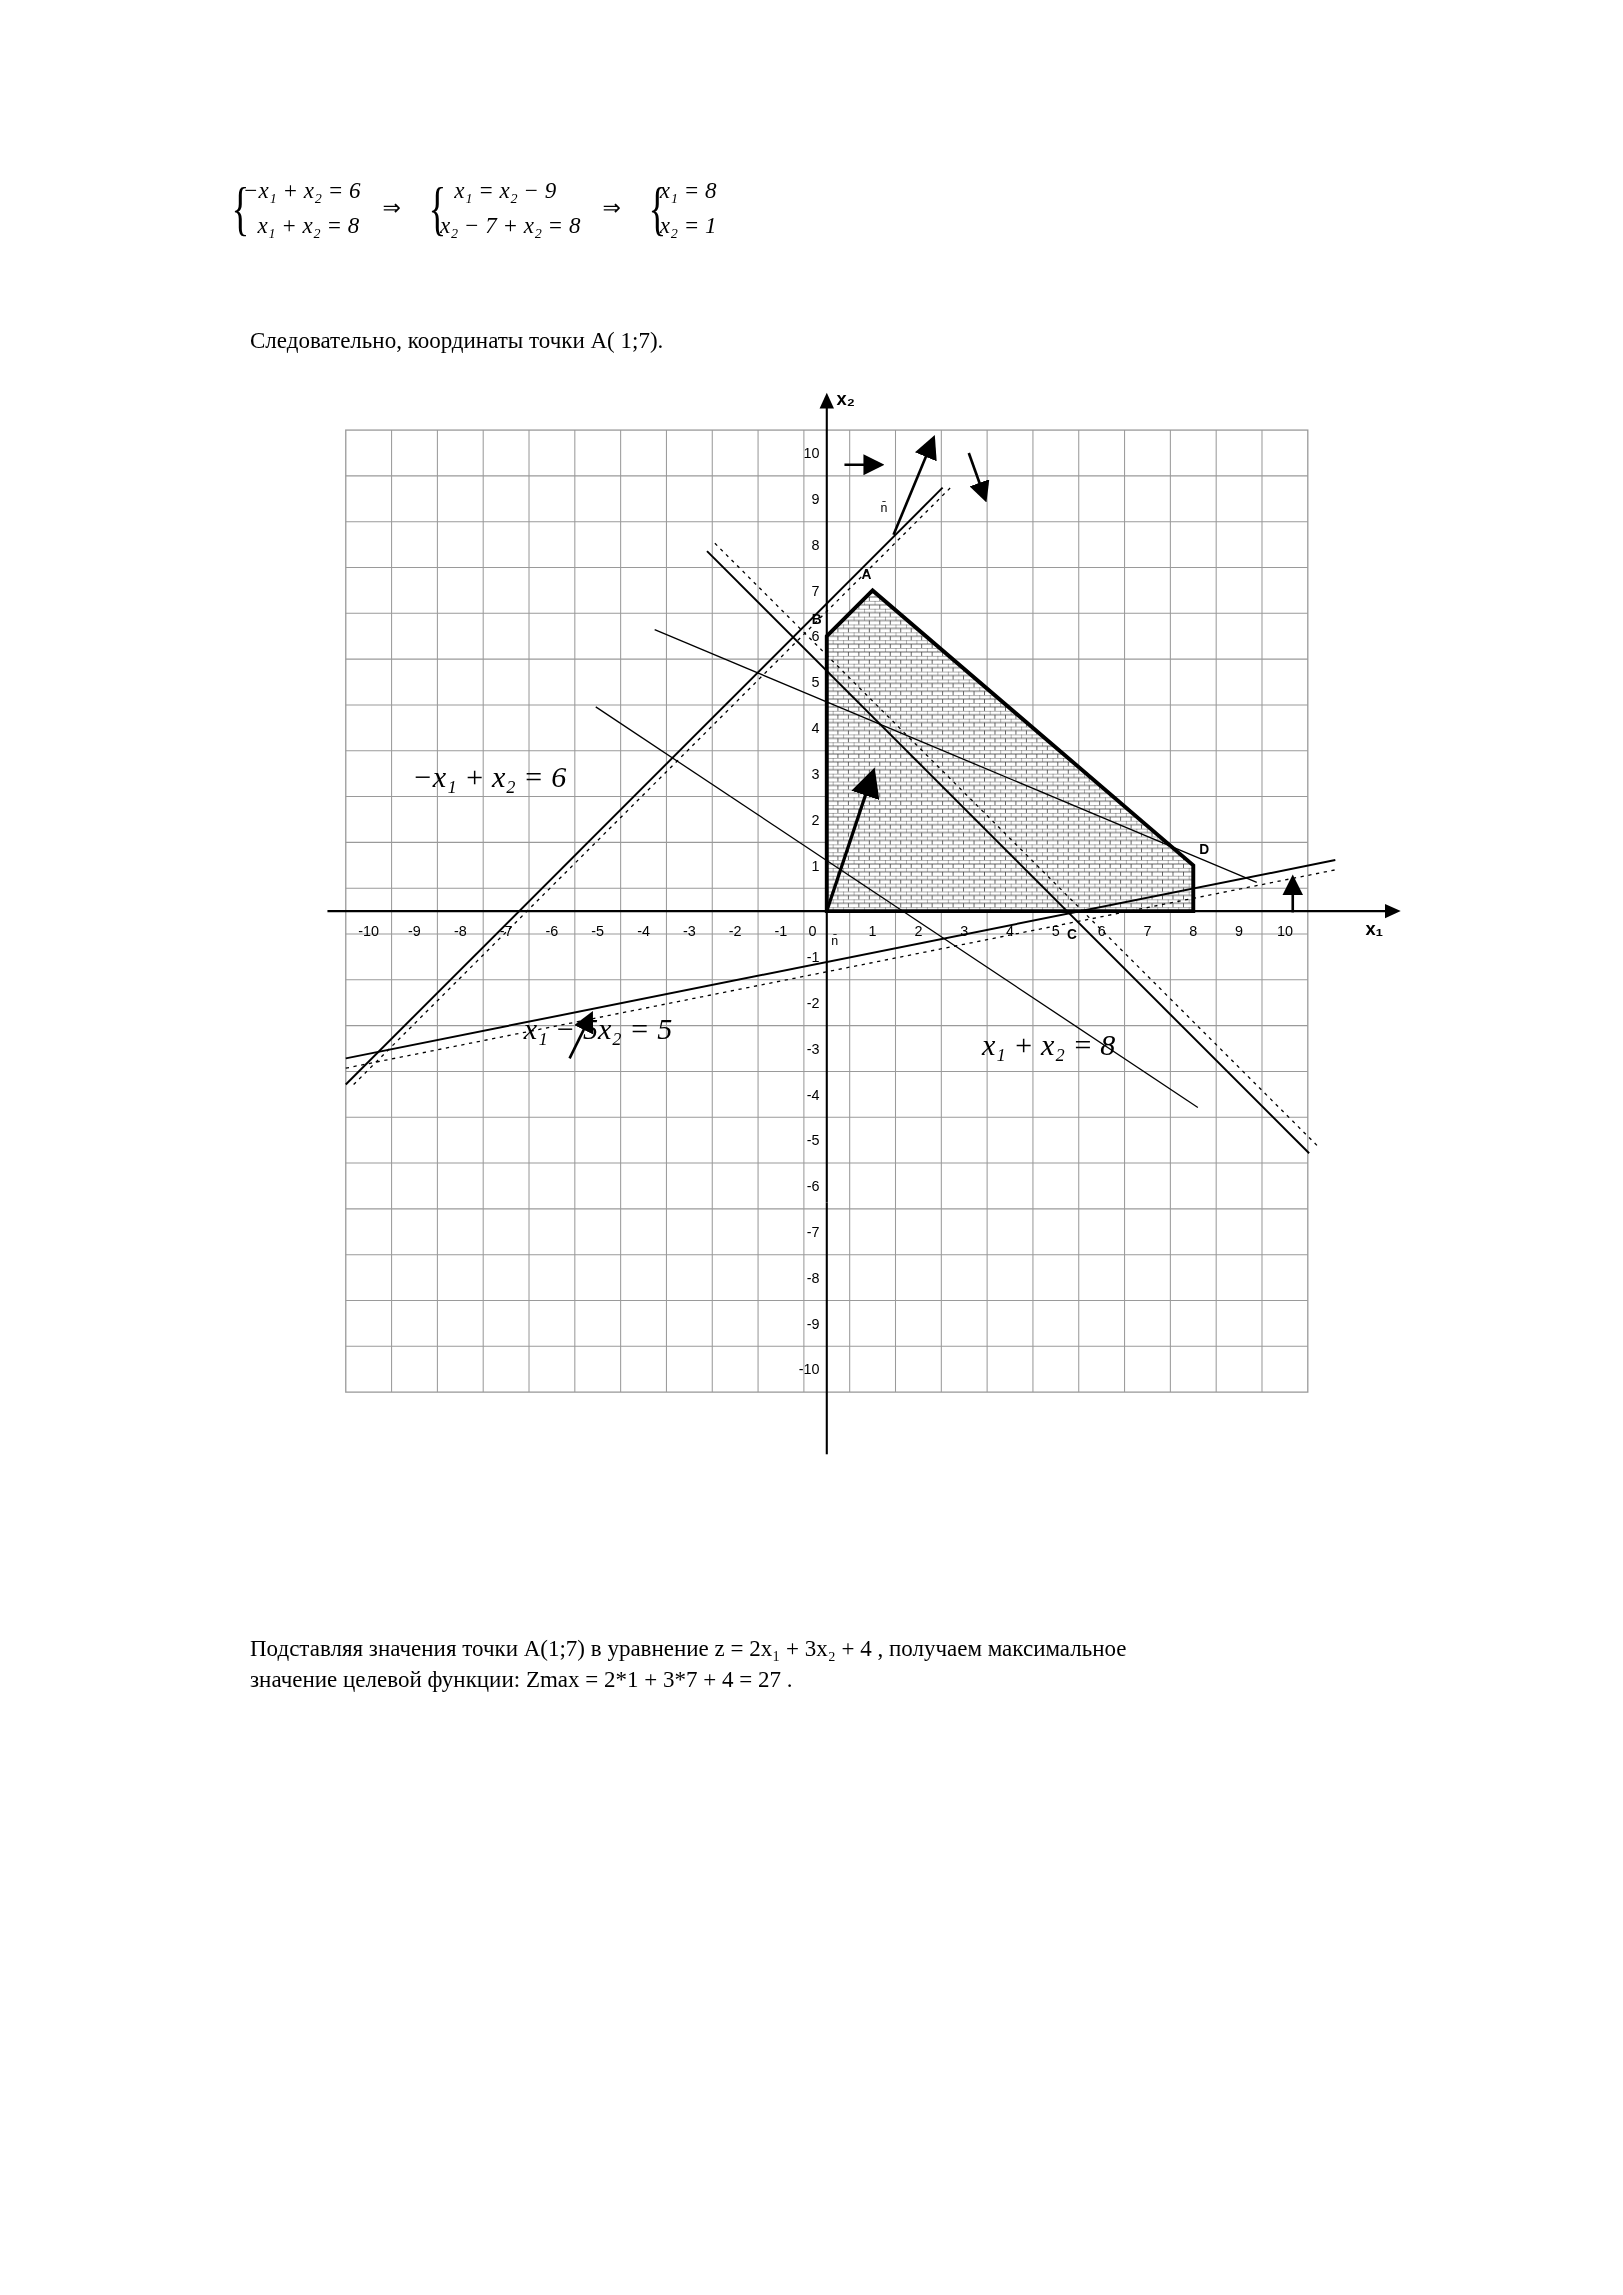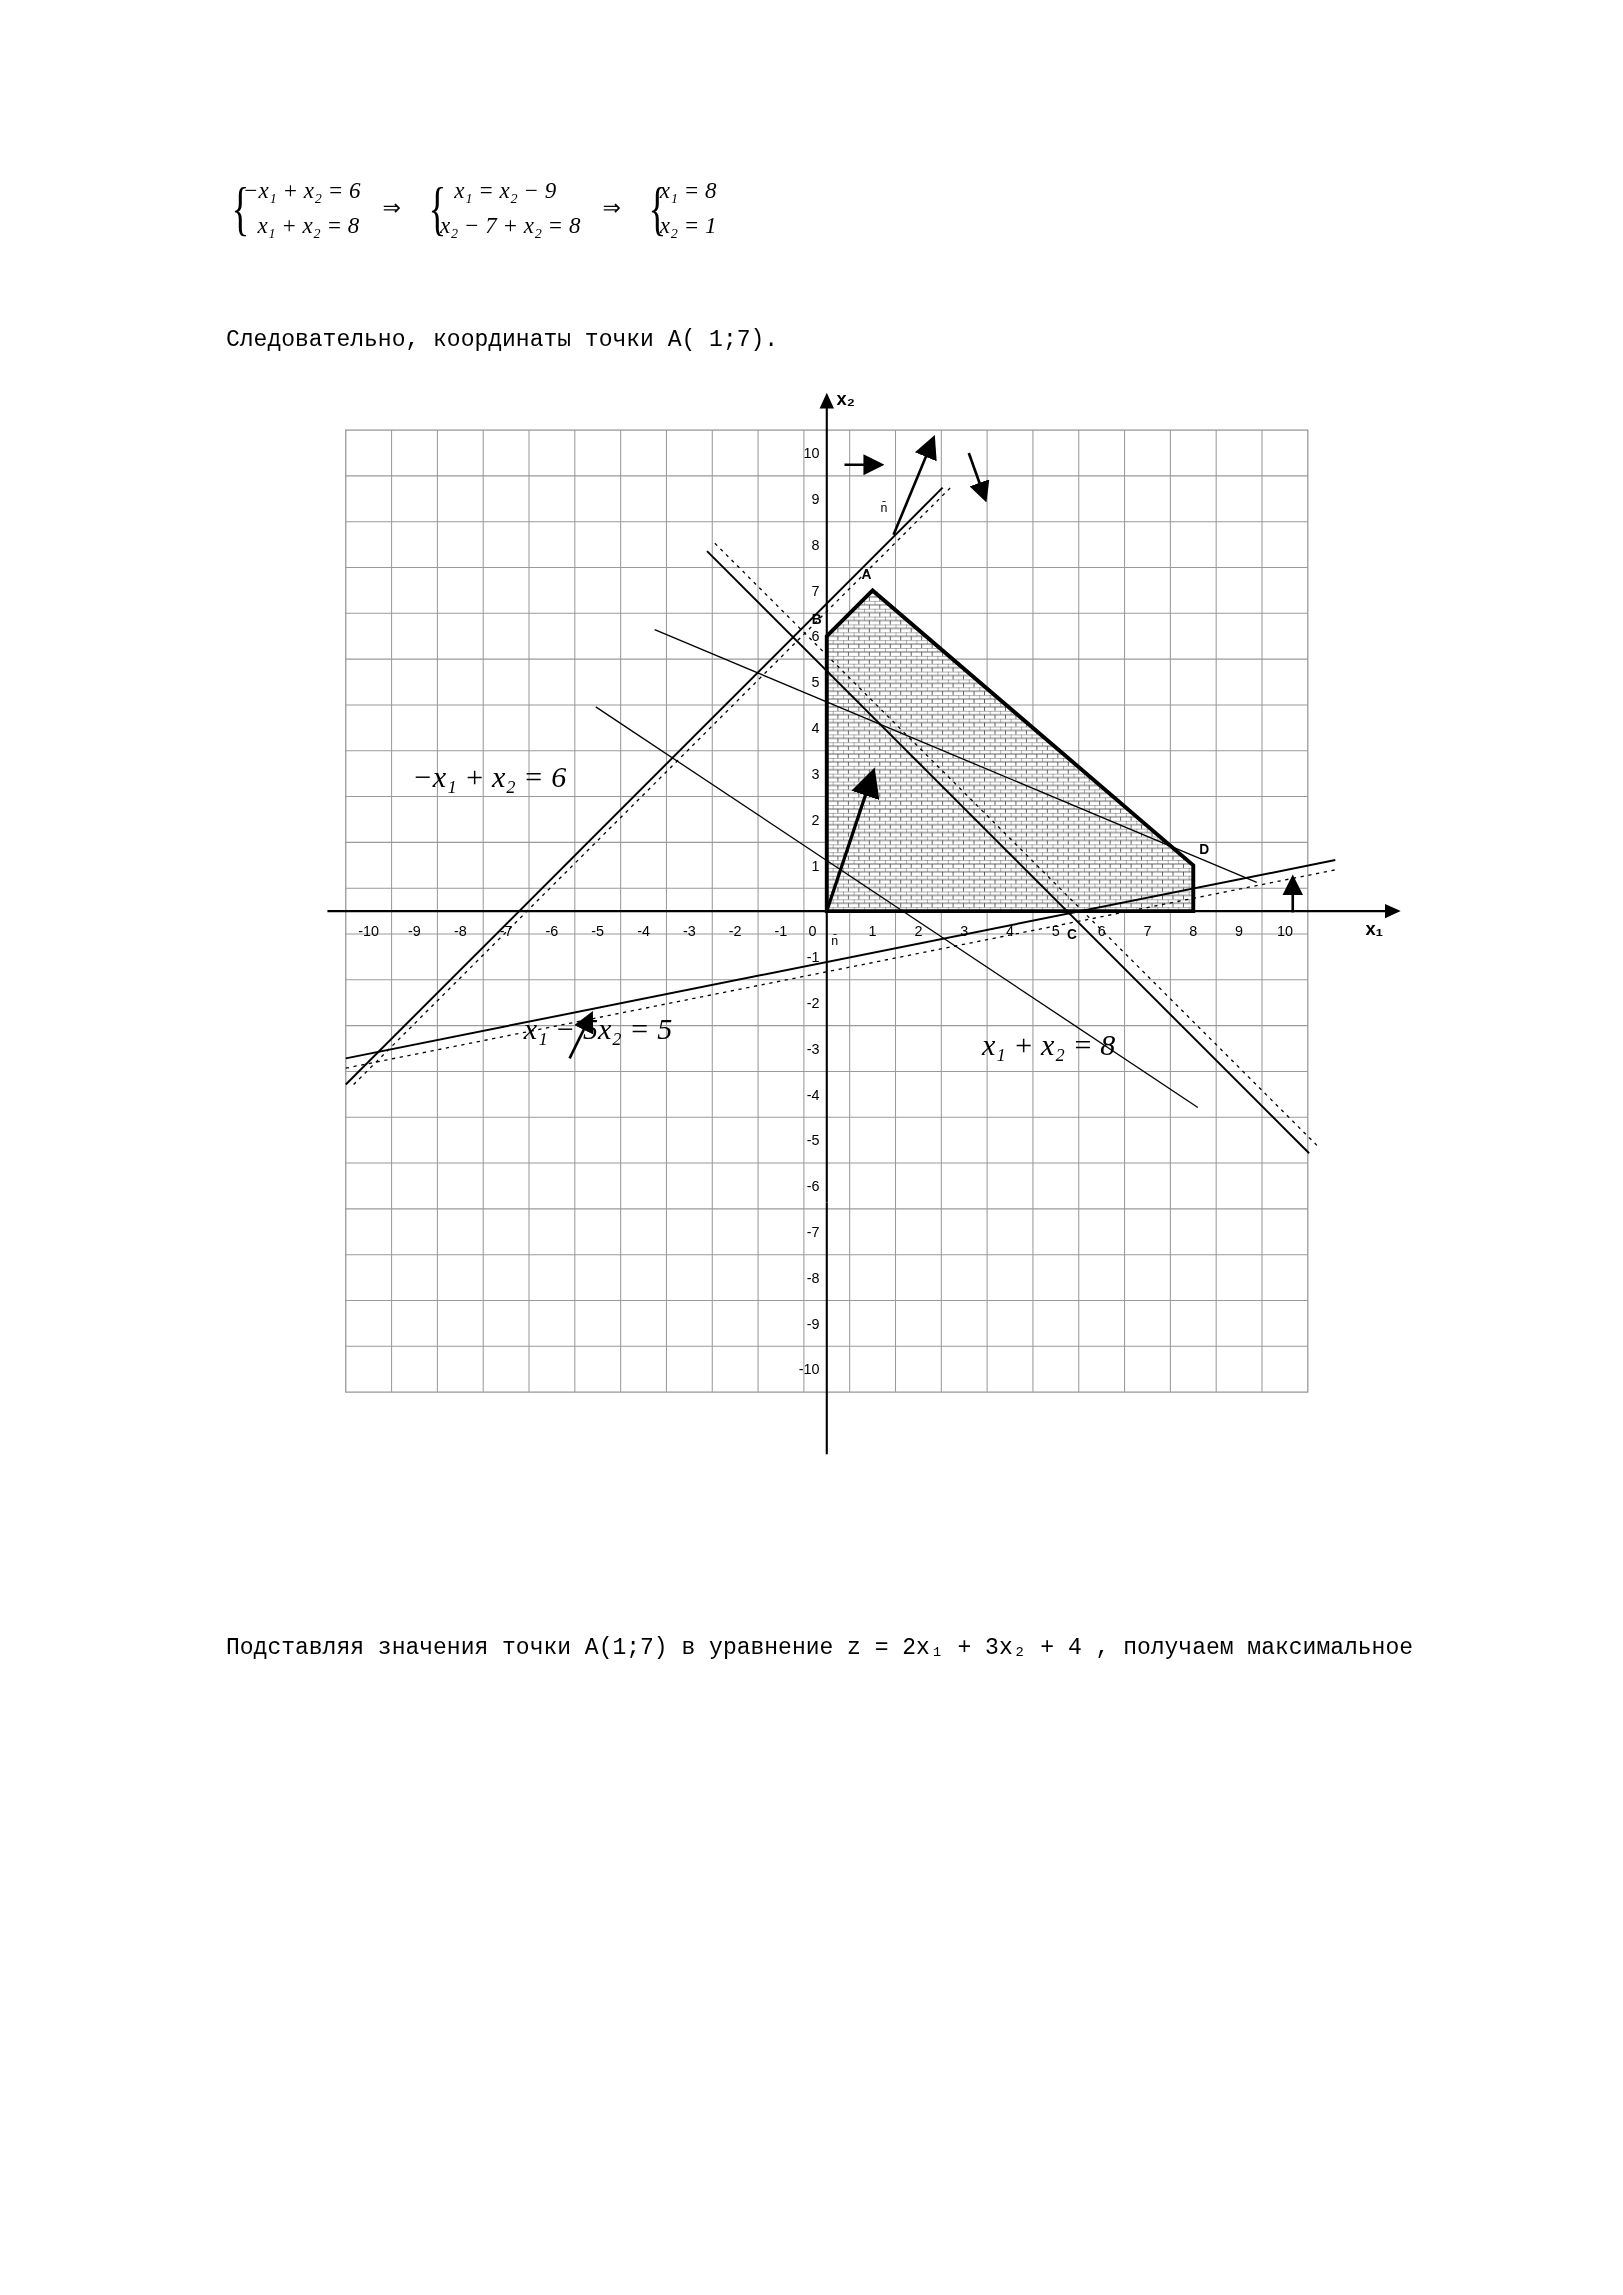--- a/index.html
+++ b/index.html
@@ -65,21 +65,22 @@
   }
   .sys-wrap {
     display: flex;
     align-items: center;
   }
 
   .para {
     position: absolute;
     font-size: 23px;
     line-height: 31px;
-    font-family: Liberation Mono, monospace;
+    font-family: Liberation Serif, serif;
+    margin-left: 24px;
   }
   .para-1 { left: 226px; top: 302px; width: 916px; }
   .para-2 { left: 226px; top: 1633px; width: 1197px; }
   .para-2 .ln { display: block; }
 
   
   .chart-area {
     position: absolute;
     left: 288px;
     top: 381px;
@@ -306,16 +307,17 @@
       <text class="lbl-pt" x="1392" y="722">D</text>
 
       <text class="eq-lbl" x="190" y="620">−x₁ + x₂ = 6</text>
       <text class="eq-lbl" x="360" y="1005">x₁ − 5x₂ = 5</text>
       <text class="eq-lbl" x="1060" y="1030">x₁ + x₂ = 8</text>
     </svg>
   </div>
 
   <div class="para para-2">
     <span class="ln">Подставляя значения точки А(1;7) в уравнение z = 2x₁ + 3x₂ + 4 , получаем максимальное</span>
+    <span class="ln">значение целевой функции: Zmax = 2*1 + 3*7 + 4 = 27 .</span>
   </div>
 
 </div>
 
 
 </body></html>

